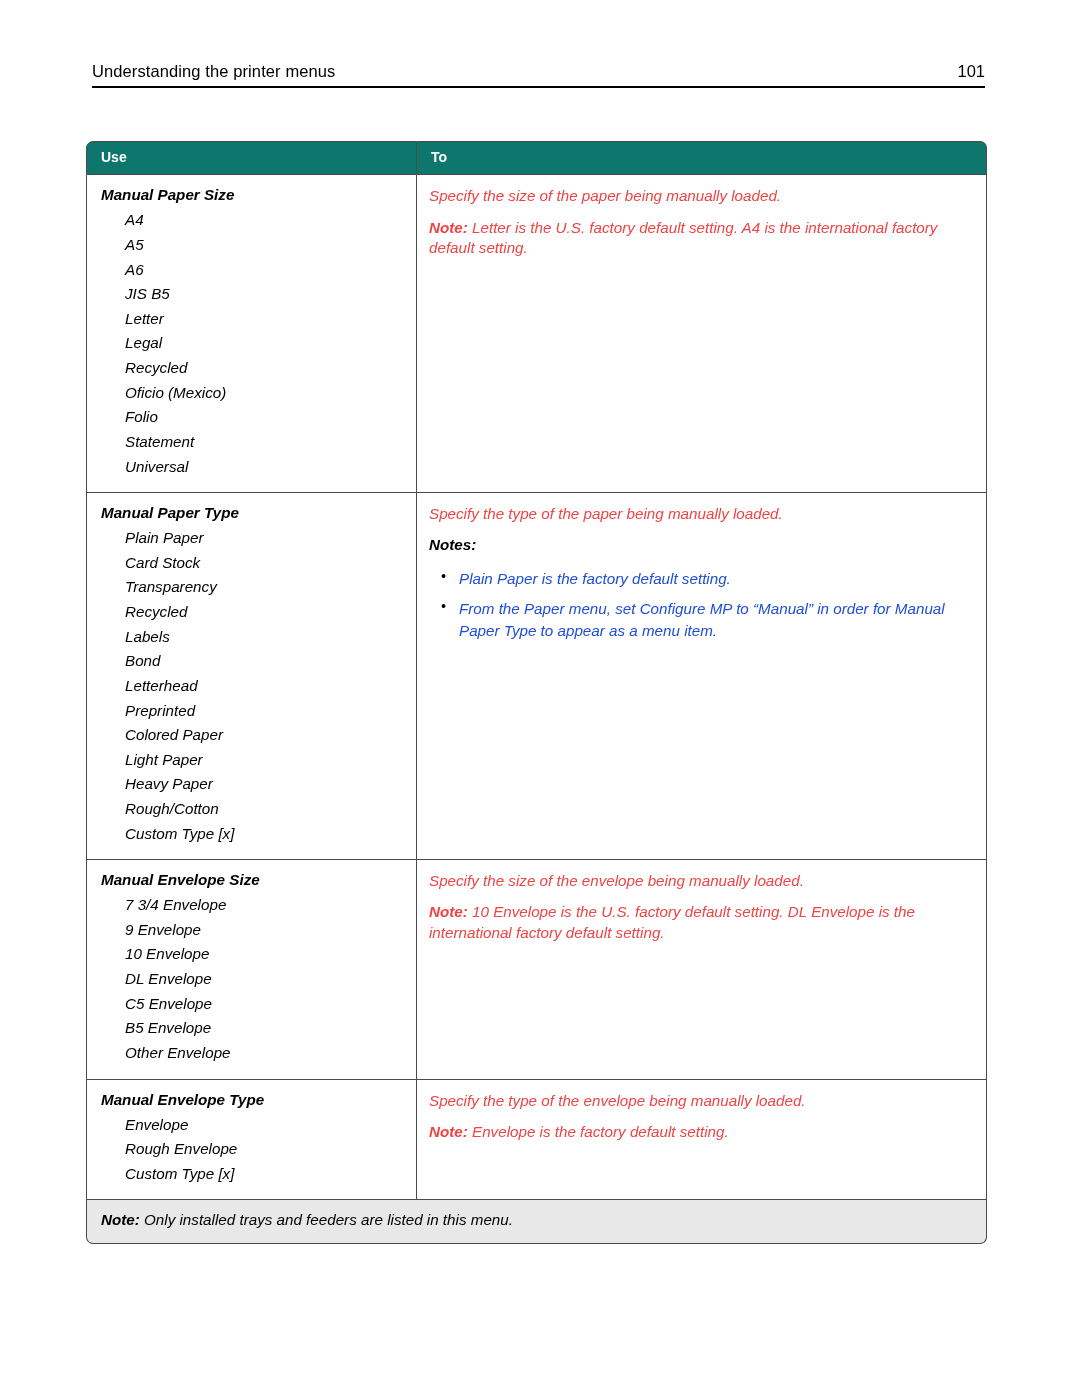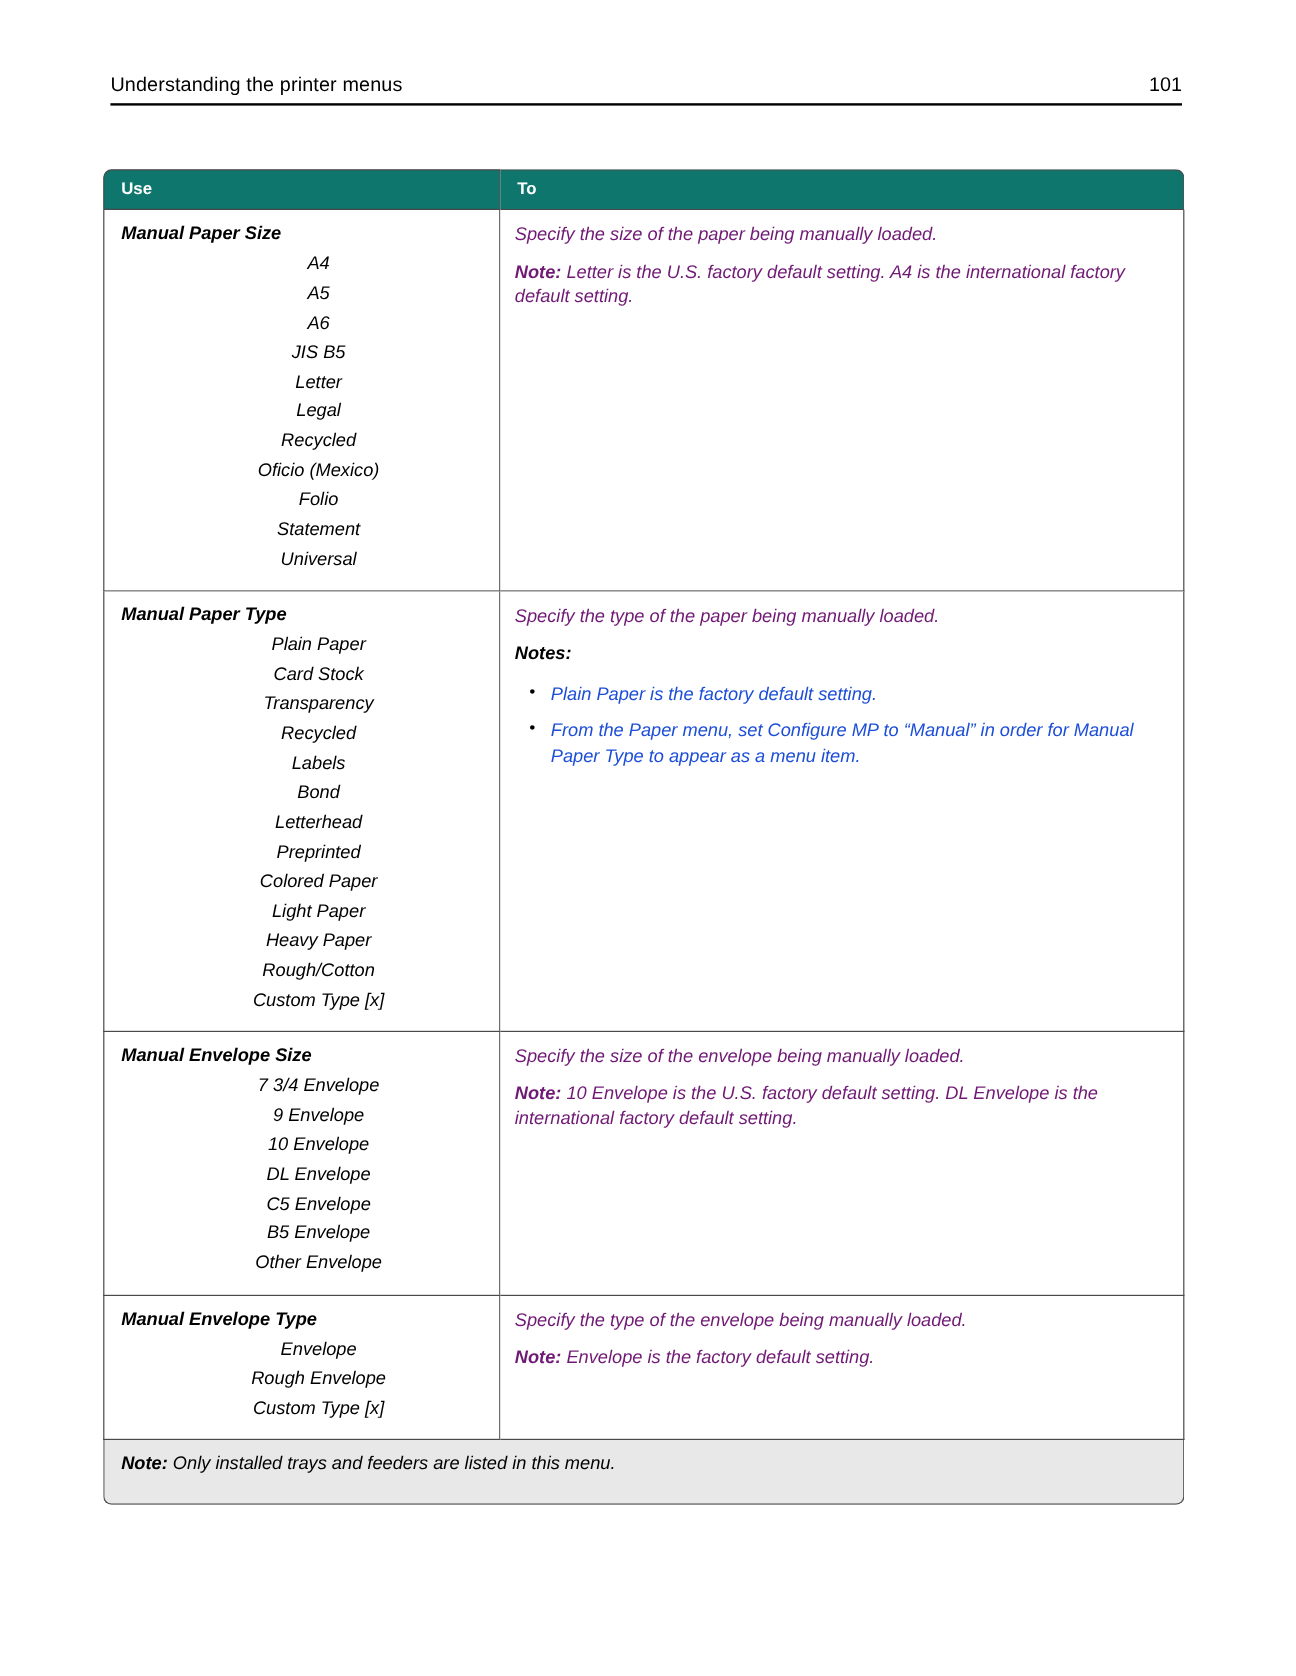--- a/index.html
+++ b/index.html
@@ -106,35 +106,34 @@
     font-size: 15.2px;
     font-weight: bold;
     line-height: 1.18;
     color: #000000;
     margin: 0 0 4px 0;
   }
   .option-list {
     list-style: none;
     margin: 0;
     padding: 0 0 0 24px;
-    text-align: center;
   }
   .option-list li {
     font-size: 15.2px;
     font-weight: 400;
     line-height: 1.62;
     color: #000000;
     white-space: nowrap;
   }
 
   .desc-line {
     font-size: 15.2px;
     line-height: 1.33;
     margin: 0 0 11px 0;
-    color: #701a75;
+    color: #ef4444;
   }
   .desc-line:last-child { margin-bottom: 0; }
   .desc-line b, .notes-label { font-weight: bold; }
   .notes-label {
     font-size: 15.2px;
     line-height: 1.33;
     margin: 0 0 12px 0;
     display: block;
   }
   .notes-list {
@@ -161,21 +160,21 @@
   }
 
   
   .footnote-row td {
     background: #e8e8e8;
     border-left: 1.5px solid #4a4a4a;
     border-right: 1.5px solid #4a4a4a;
     border-bottom: 1.5px solid #4a4a4a;
     border-bottom-left-radius: 7px;
     border-bottom-right-radius: 7px;
-    padding: 10px 14px 23px 14px;
+    padding: 10px 14px 13px 14px;
     font-size: 15.2px;
     line-height: 1.3;
   }
 </style>
 </head>
 <body>
 
 <div class="page">
 
   <div class="page-header">

